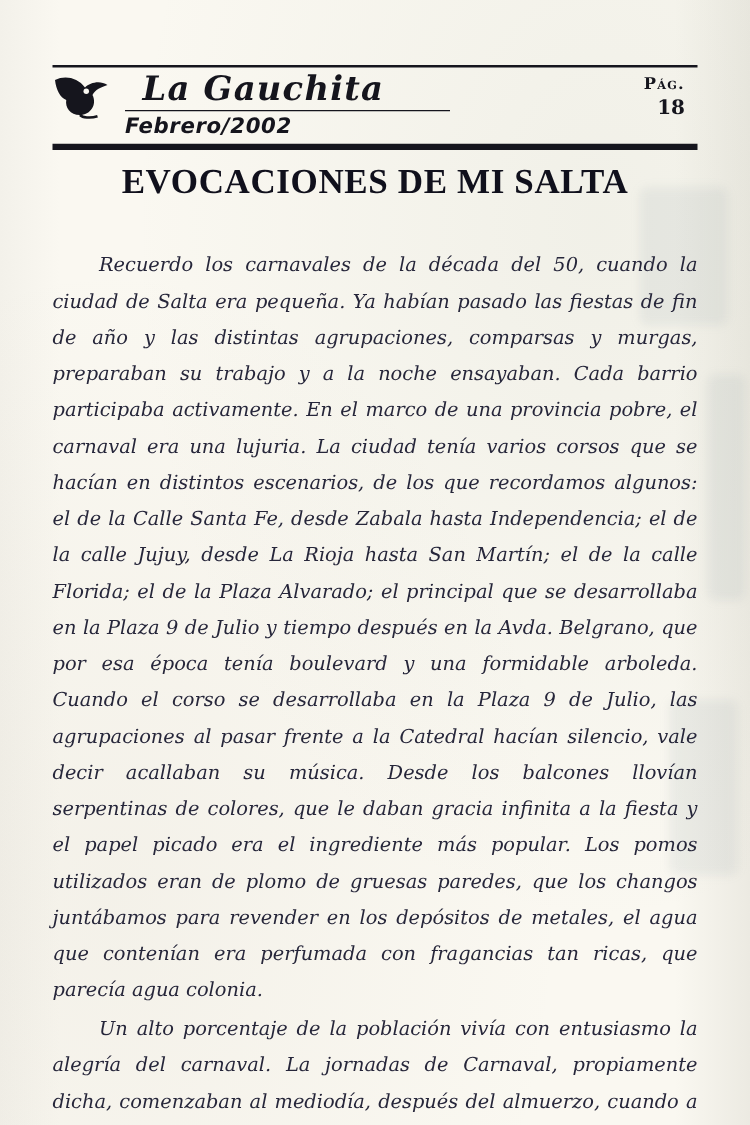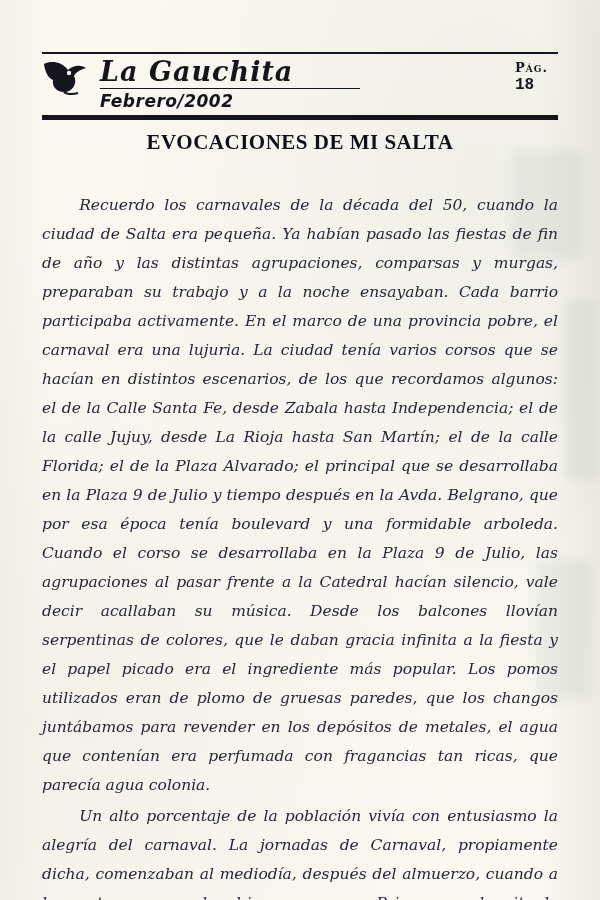--- a/index.html
+++ b/index.html
@@ -60,69 +60,69 @@
     flex: 1 1 auto;
   }
   .mast-title {
     font-size: 27px;
     font-weight: bold;
     font-style: italic;
     color: #15151d;
     letter-spacing: 1px;
     line-height: 1.05;
     font-family: "DejaVu Serif", serif;
+    margin-left: 14px;
   }
   .mast-title-rule {
     width: 260px;
     border-bottom: 1.5px solid #15151d;
     margin: 2px 0 2px 0;
   }
   .mast-date {
     font-size: 17px;
     font-weight: bold;
     font-style: italic;
     color: #15151d;
     letter-spacing: 0.5px;
     font-family: "DejaVu Sans", sans-serif;
   }
   .page-box {
     flex: 0 0 auto;
-    text-align: left;
+    text-align: right;
     padding: 2px 10px 0 14px;
     align-self: stretch;
   }
   .page-label {
     font-size: 13px;
     font-weight: bold;
     color: #15151d;
     font-variant: small-caps;
     letter-spacing: 1px;
   }
   .page-number {
     font-size: 16px;
     font-weight: bold;
     color: #15151d;
     margin-top: 1px;
-    font-family: Liberation Mono, monospace;
   }
   .thick-rule {
     height: 5px;
     background: #15151d;
     margin-top: 4px;
   }
 
   
   .headline {
     text-align: center;
     margin-top: 10px;
     color: #10101c;
   }
   .headline h1 {
     margin: 0;
-    font-size: 21px;
+    font-size: 28px;
     font-weight: bold;
     letter-spacing: 0.5px;
     font-family: "Liberation Serif", "DejaVu Serif", serif;
   }
   .headline h2 {
     margin: 4px 0 0 0;
     font-size: 19px;
     font-weight: bold;
     letter-spacing: 0.5px;
     font-family: "Liberation Serif", "DejaVu Serif", serif;

